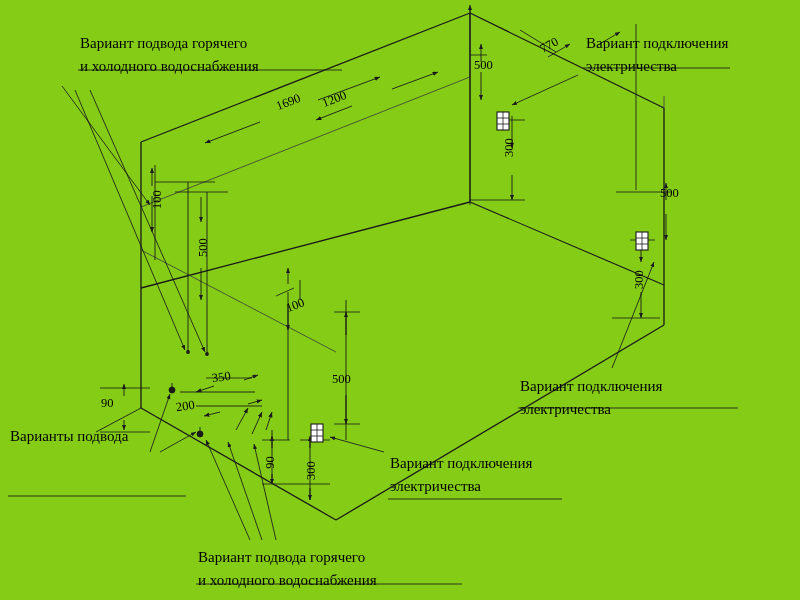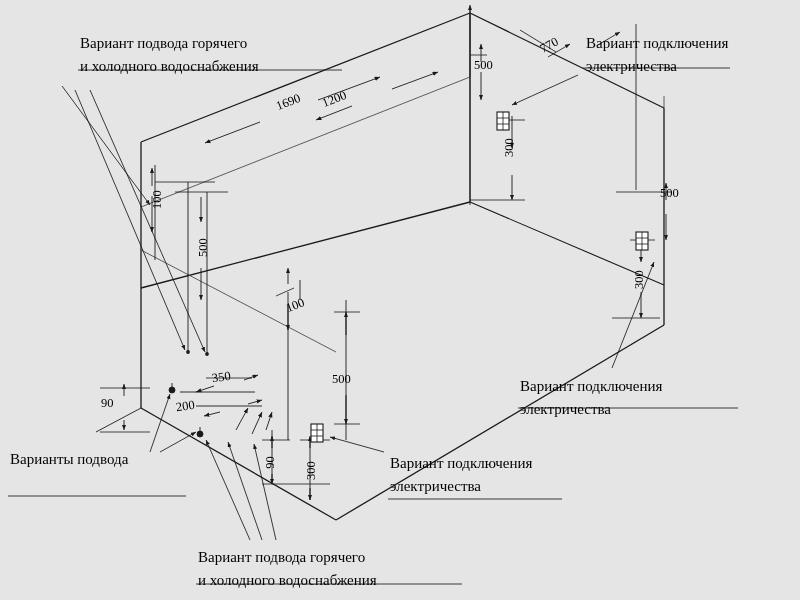--- a/index.html
+++ b/index.html
@@ -4,21 +4,21 @@
 <style>
   html, body {
     margin: 0;
     padding: 0;
     background: #ffffff;
   }
   #stage {
     position: relative;
     width: 800px;
     height: 600px;
-    background: #e5e5e5;
+    background: #84cc16;
     overflow: hidden;
     font-family: "Liberation Serif", serif;
   }
   svg#drawing {
     position: absolute;
     left: 0;
     top: 0;
     width: 800px;
     height: 600px;
   }
@@ -251,21 +251,21 @@
   <div class="lbl two-line" style="left:520px; top:375px; width:220px;">
     <div>Вариант подключения</div>
     <div>электричества</div>
   </div>
 
   <div class="lbl two-line" style="left:390px; top:452px; width:220px;">
     <div>Вариант подключения</div>
     <div>электричества</div>
   </div>
 
-  <div class="lbl two-line" style="left:10px; top:448px; width:200px;">
+  <div class="lbl two-line" style="left:10px; top:425px; width:200px;">
     <div>Варианты подвода</div>
   </div>
 
   <div class="lbl two-line" style="left:198px; top:546px; width:280px;">
     <div>Вариант подвода горячего</div>
     <div>и холодного водоснабжения</div>
   </div>
 
   <div class="dim" style="left:276px; top:95px; transform: rotate(-21deg);">1690</div>
   <div class="dim" style="left:322px; top:92px; transform: rotate(-21deg);">1200</div>

